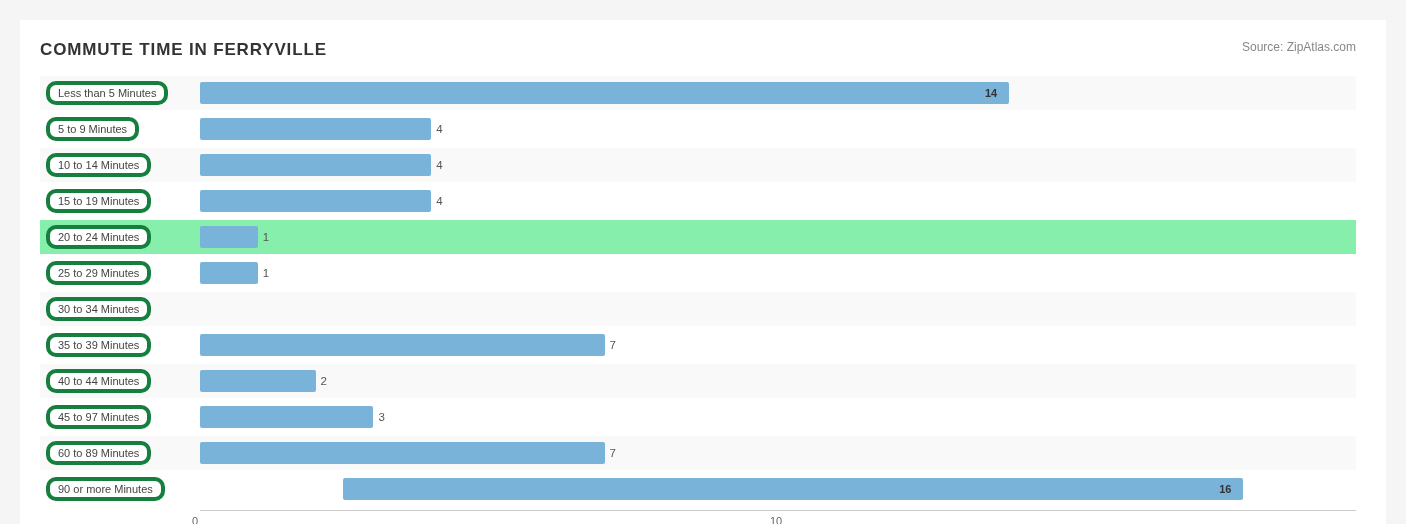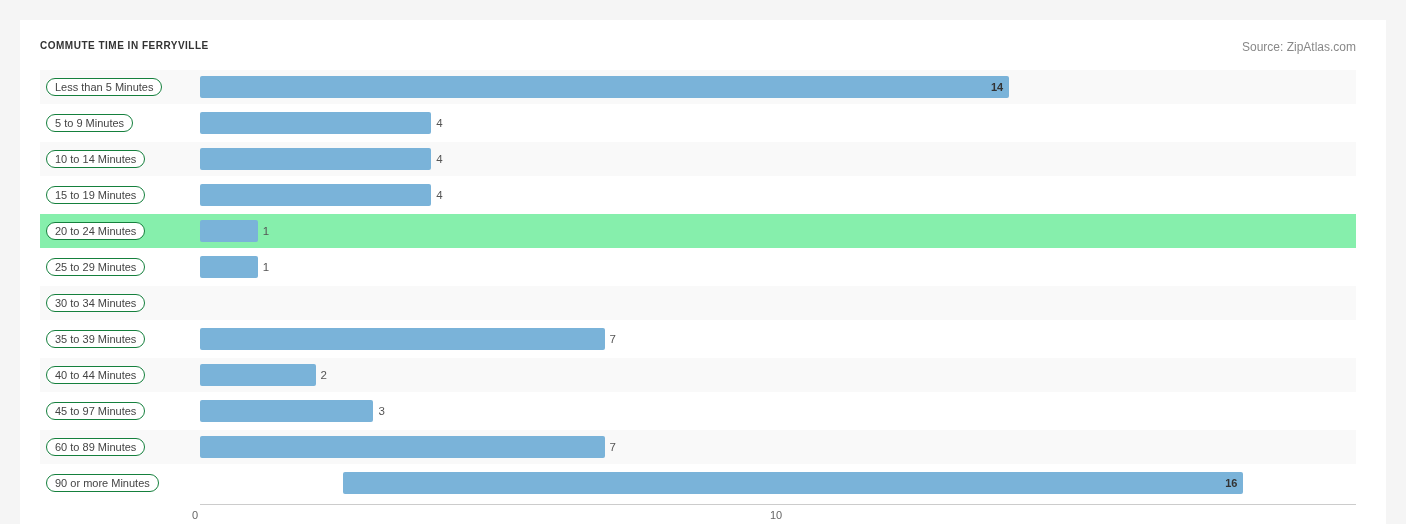--- a/index.html
+++ b/index.html
@@ -16,21 +16,21 @@
       position: relative;
       width: 100%;
     }
     .chart-header {
       display: flex;
       justify-content: space-between;
       align-items: flex-start;
       margin-bottom: 16px;
     }
     .chart-title {
-      font-size: 10px;
+      font-size: 17px;
       font-weight: bold;
       letter-spacing: 0.05em;
       color: #333;
       text-transform: uppercase;
     }
     .chart-source {
       font-size: 12px;
       color: #888;
       text-align: right;
     }
@@ -52,21 +52,21 @@
       min-width: 160px;
       font-size: 11.5px;
       color: #333;
       padding-left: 6px;
       display: flex;
       align-items: center;
       height: 100%;
     }
     .bar-label-inner {
       background: #fff;
-      border: 1px solid #15803d;
+      border: 4px solid #15803d;
       border-radius: 10px;
       padding: 2px 8px;
       font-size: 11px;
       color: #444;
       white-space: nowrap;
     }
     .bar-track {
       flex: 1;
       height: 100%;
       display: flex;
@@ -84,21 +84,21 @@
     .bar-value {
       position: absolute;
       left: calc(100% + 5px);
       font-size: 11.5px;
       color: #555;
       white-space: nowrap;
     }
     
     .bar-value-inside {
       position: absolute;
-      right: 6px;
+      right: 12px;
       font-size: 11px;
       color: #333;
       font-weight: bold;
     }
     .x-axis {
       display: flex;
       margin-left: 160px;
       border-top: 1px solid #ccc;
       padding-top: 4px;
       margin-top: 4px;

